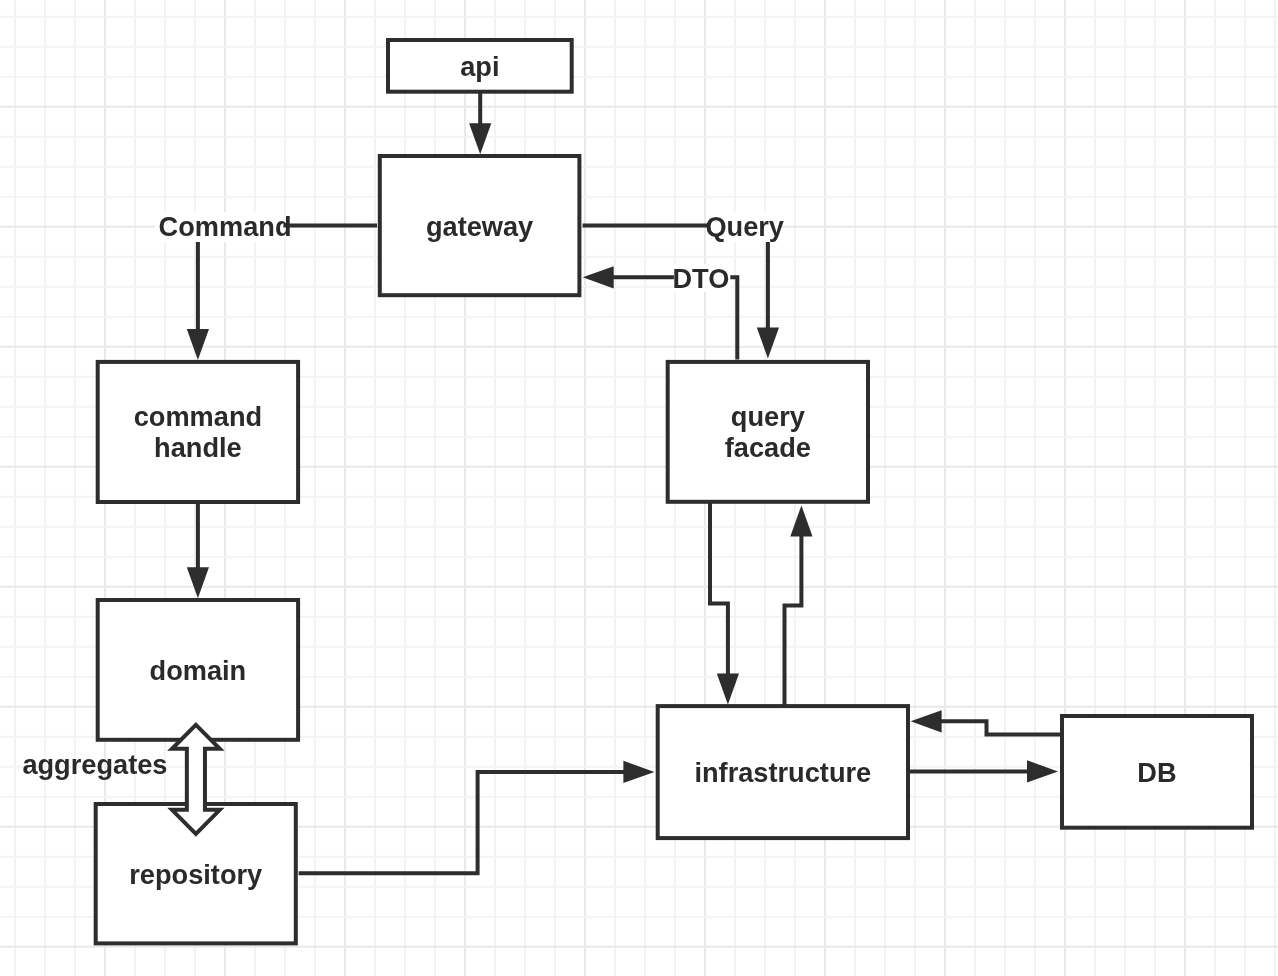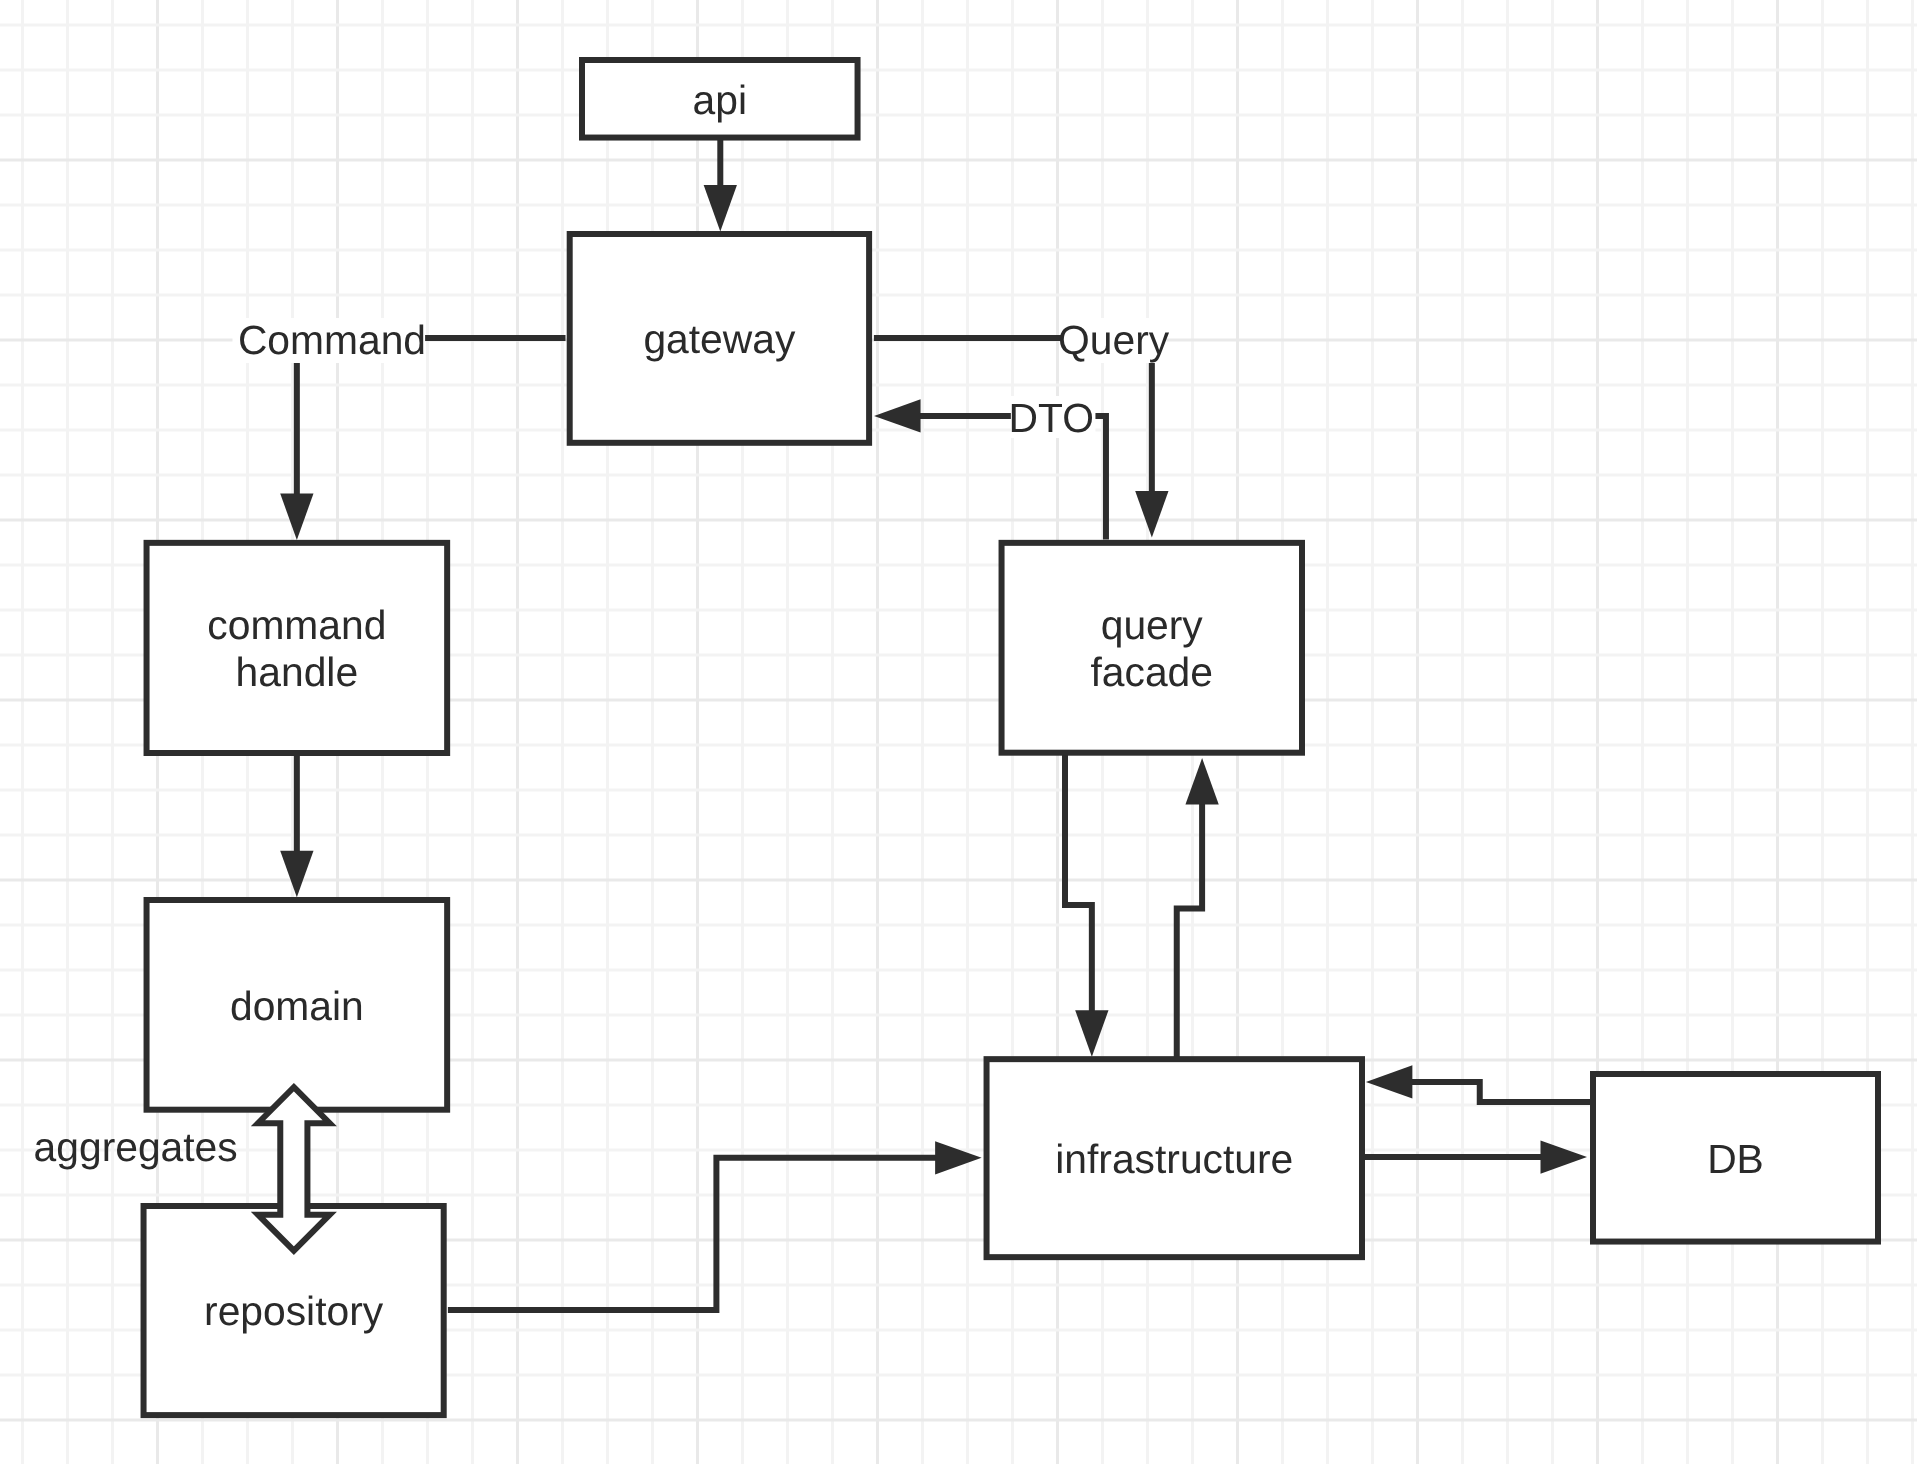--- a/index.html
+++ b/index.html
@@ -1,20 +1,20 @@
 <!DOCTYPE html>
 <html><head>
 <meta charset="utf-8">
 <title>CQRS architecture diagram</title>
 <style>
   html,body{margin:0;padding:0;background:#ffffff;}
   body{width:1278px;height:976px;overflow:hidden;
        font-family:"Liberation Sans",sans-serif;}
   #canvas{position:relative;width:1186px;height:976px;background:#e5e5e5;
-          filter:grayscale(1);}
+          filter:grayscale(1);font-weight:bold;}
   #stage{position:absolute;left:0;top:0;}
   text{font-family:"Liberation Sans",sans-serif;}
   .node-label,.edge-label,.block-arrow-label{dominant-baseline:alphabetic;}
 </style>
 </head>
 <body>
 
 <div id="canvas">
   <svg id="stage" width="1278" height="976" viewBox="0 0 1278 976" xmlns="http://www.w3.org/2000/svg">
 

